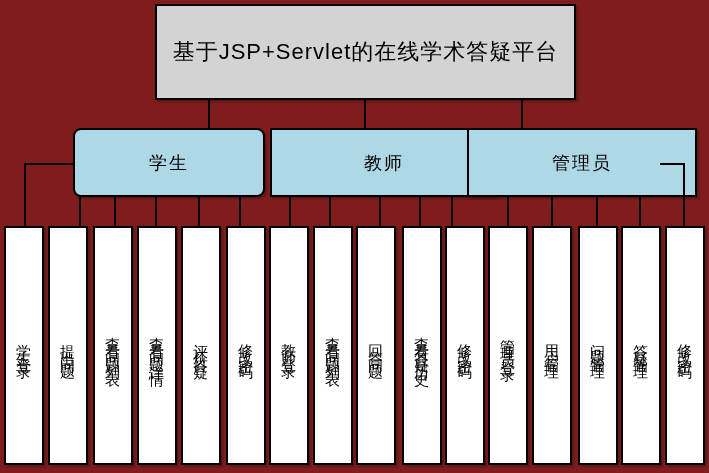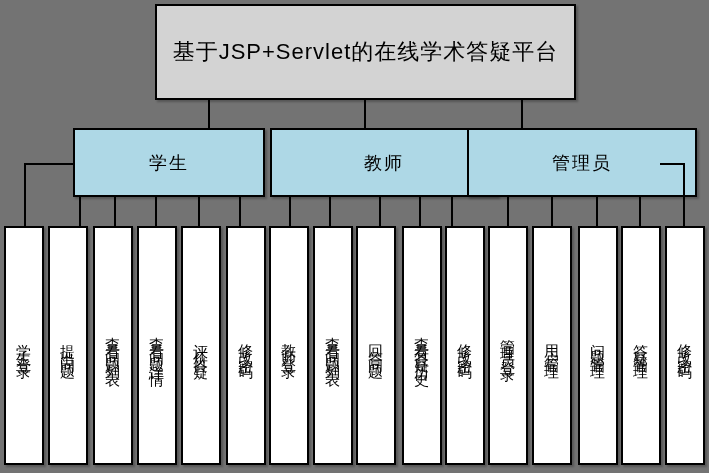--- a/index.html
+++ b/index.html
@@ -1,19 +1,19 @@
 <!DOCTYPE html>
 <html style="--root-fill: #d3d3d3; --branch-fill: #aed8e6; --leaf-fill: #ffffff; --line-color: #000000;"><head>
 <meta charset="utf-8">
 <style>
   html,body{margin:0;padding:0;background:#fff;}
   #stage{
     position:relative;
     width:709px;height:473px;
-    background:#737373;
+    background:#7f1d1d;
     font-family:"Liberation Sans","DejaVu Sans",sans-serif;
     color:#000;
     overflow:hidden;
   }
   .node{
     position:absolute;
     box-sizing:border-box;
     border:2px solid #000;
     display:flex;
     align-items:center;
@@ -26,21 +26,21 @@
     left:155px;top:4px;width:421px;height:96px;
     font-size:22px;
     letter-spacing:1px;
   }
   .branch{
     background:var(--branch-fill,#aed8e6);
     top:128px;height:69px;
     font-size:18px;
     letter-spacing:2px;
   }
-  .branch.b0{left:73px;width:192px;}
+  .branch.b0{left:73px;width:192px;border-radius:8px;}
   .branch.b1{left:270px;width:228px;}
   .branch.b2{left:467px;width:230px;}
   .leaf{
     background:var(--leaf-fill,#ffffff);
     top:226px;height:239px;width:40px;
   }
   .leaf span{
     writing-mode:vertical-rl;
     text-orientation:upright;
     font-size:15px;

